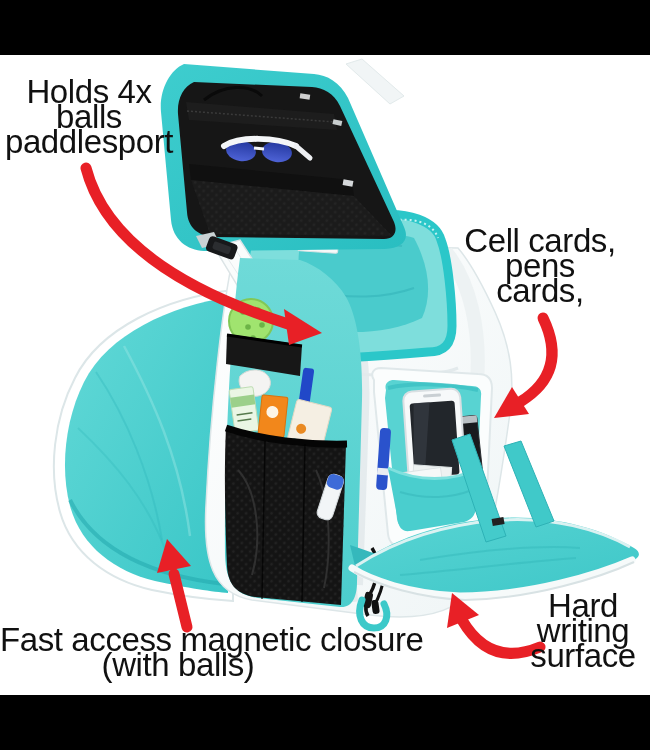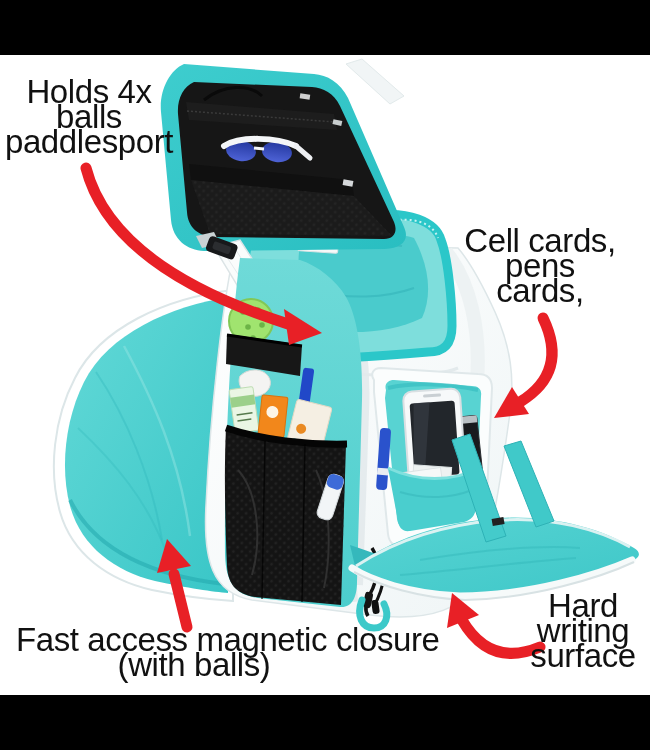--- a/index.html
+++ b/index.html
@@ -250,21 +250,21 @@
     <div>balls</div>
     <div>paddlesport</div>
   </div>
 
   <div class="ann" style="left:455px;top:228px;width:170px;">
     <div>Cell cards,</div>
     <div>pens</div>
     <div>cards,</div>
   </div>
 
-  <div class="ann" style="left:16px;top:627px;width:356px;">
+  <div class="ann" style="left:0px;top:627px;width:356px;">
     <div>Fast access magnetic closure</div>
     <div>(with balls)</div>
   </div>
 
   <div class="ann" style="left:498px;top:593px;width:170px;">
     <div>Hard</div>
     <div>writing</div>
     <div>surface</div>
   </div>
 

